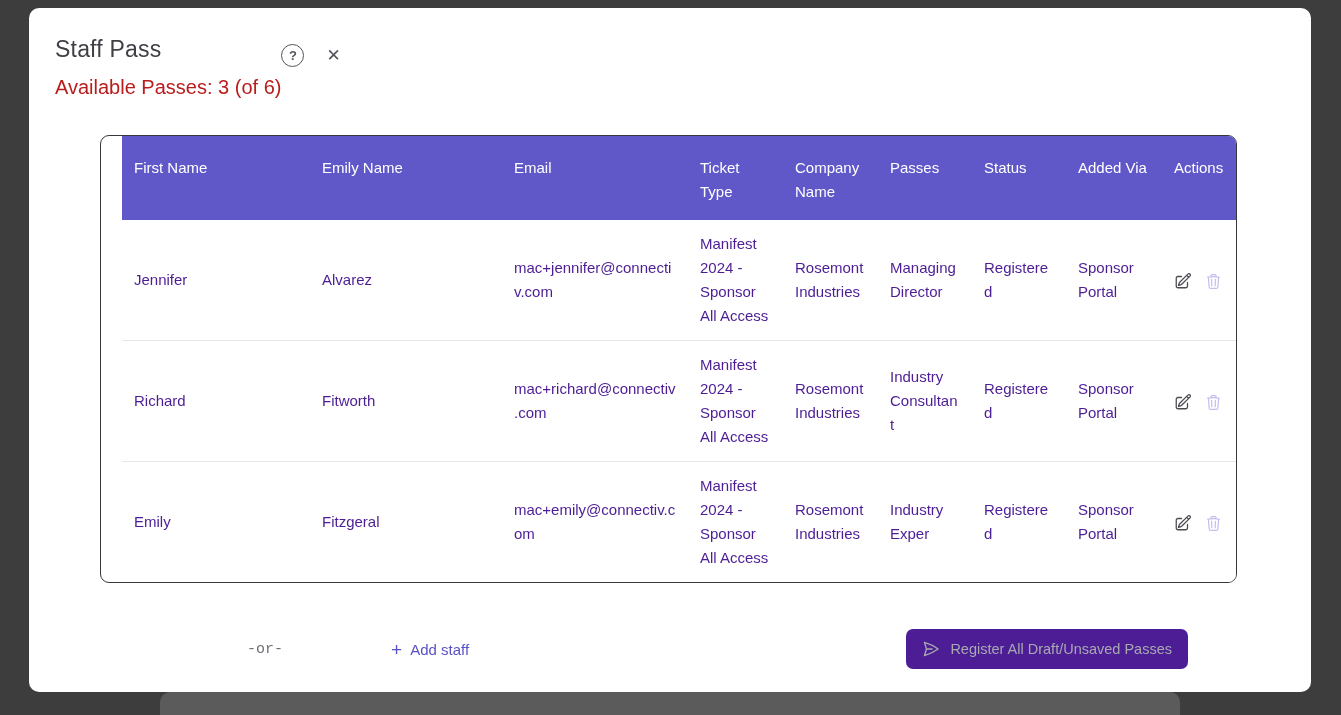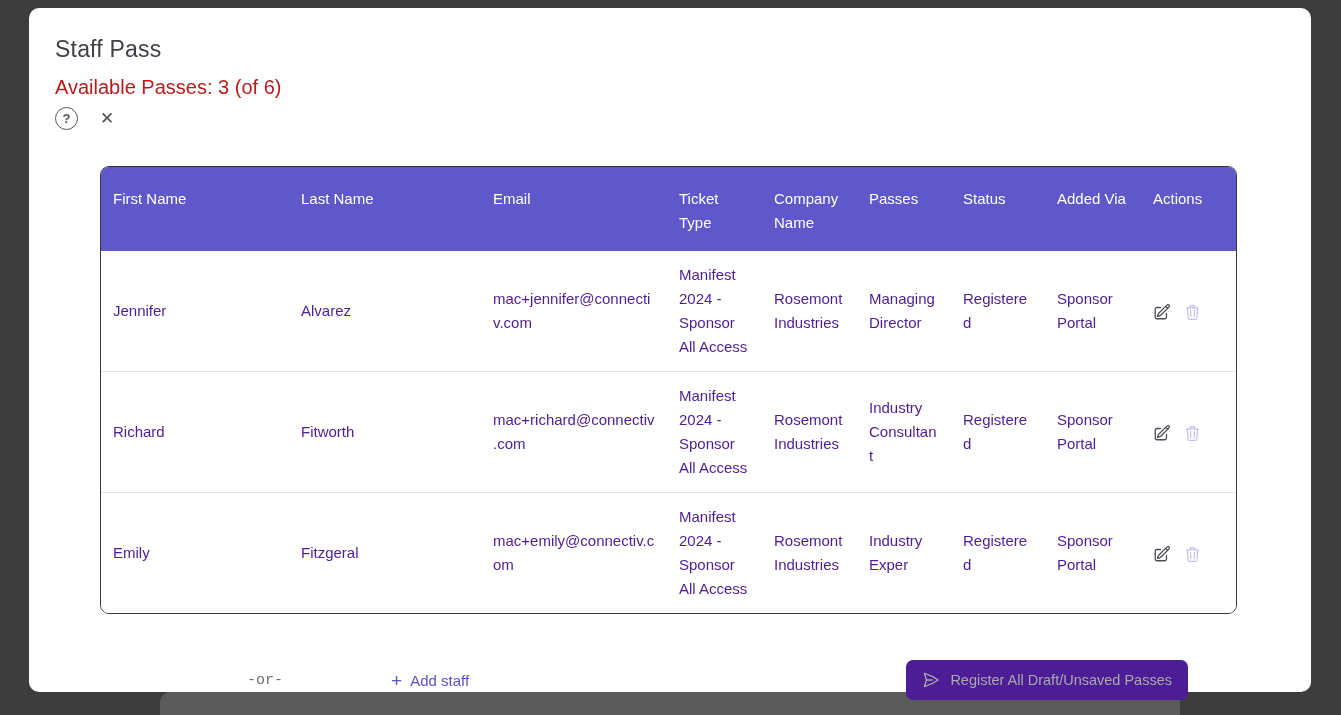--- a/index.html
+++ b/index.html
@@ -20,39 +20,39 @@
   .modal {
     position: absolute; left: 29px; top: 8px;
     width: 1282px; height: 684px;
     background: #FFFFFF; border-radius: 10px;
     box-sizing: border-box;
   }
 
   .modal-header {
     display: flex; align-items: flex-start;
     padding: 28px 28px 0 26px;
-    flex-direction: column;
   }
   .modal-title {
     margin: 0; font-size: 23px; font-weight: 500; color: #3F3F46; letter-spacing: .2px;
   }
   .modal-subtitle { margin-top: 13px; font-size: 20px; color: #b91c1c; }
 
   .header-actions { display: flex; align-items: center; gap: 22px; margin-top: 8px; }
   .help-icon {
     width: 21px; height: 21px; border: 1.6px solid #54545C; border-radius: 50%;
     display: flex; align-items: center; justify-content: center;
     font-size: 13px; font-weight: 700; color: #54545C; cursor: pointer;
   }
   .close-icon { font-size: 17px; color: #54545C; cursor: pointer; line-height: 1; }
 
   .table-wrap {
     margin: 36px 74px 0 71px;
     border: 1px solid #36363D; border-radius: 9px;
     overflow: hidden;
+    padding-left: 21px;
   }
   table { width: 100%; border-collapse: collapse; table-layout: fixed; }
   thead th {
     background: #6057C8; color: #FFFFFF;
     font-weight: 400; font-size: 15px; text-align: left;
     vertical-align: top; padding: 20px 12px 16px; line-height: 24px;
   }
   tbody td {
     font-size: 15px; color: #4c1d95; background: #FFFFFF;
     padding: 12px 12px; line-height: 24px; vertical-align: middle;
@@ -129,21 +129,21 @@
         <col style="width:95px">
           <col style="width:95px">
           <col style="width:94px">
         <col style="width:94px">
           <col style="width:96px">
           <col style="width:97px">
       </colgroup>
       <thead>
         <tr>
           <th>First Name</th>
-          <th>Last Name</th>
+          <th>Emily Name</th>
           <th>Email</th>
           <th>Ticket Type</th>
           <th>Company Name</th>
           <th>Passes</th>
           <th>Status</th>
           <th>Added Via</th>
           <th>Actions</th>
         </tr>
       </thead>
       <tbody>

